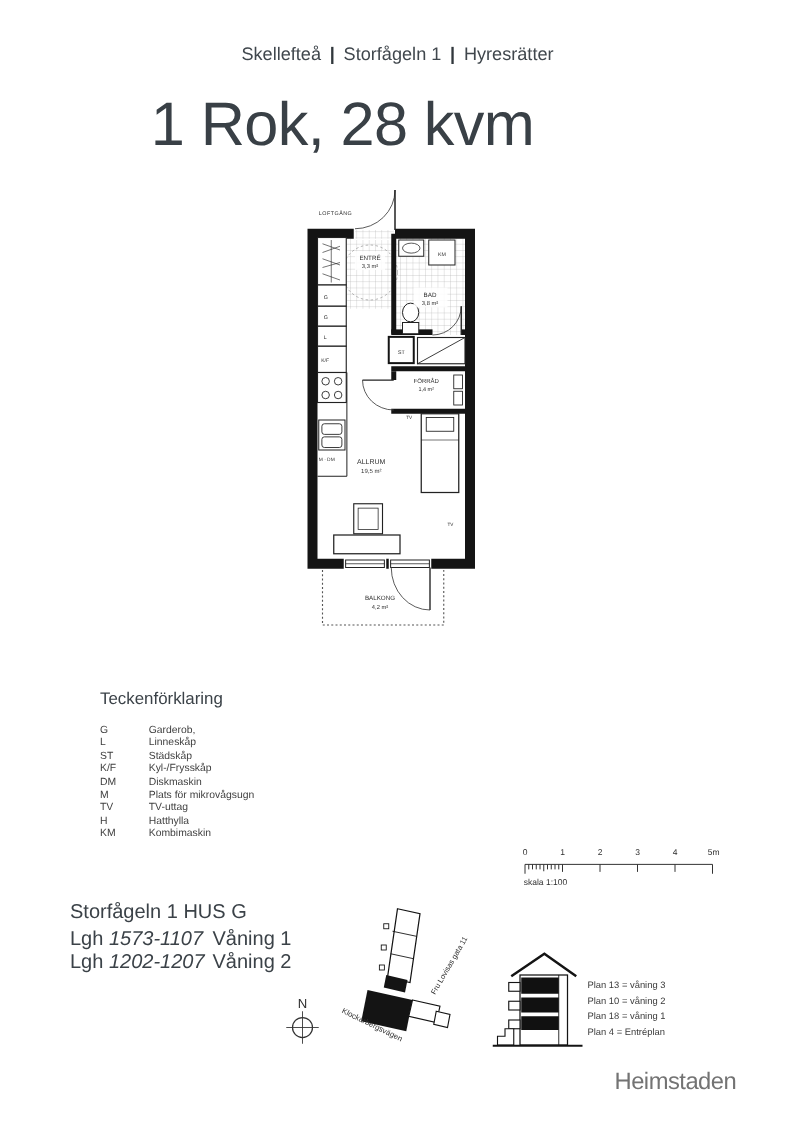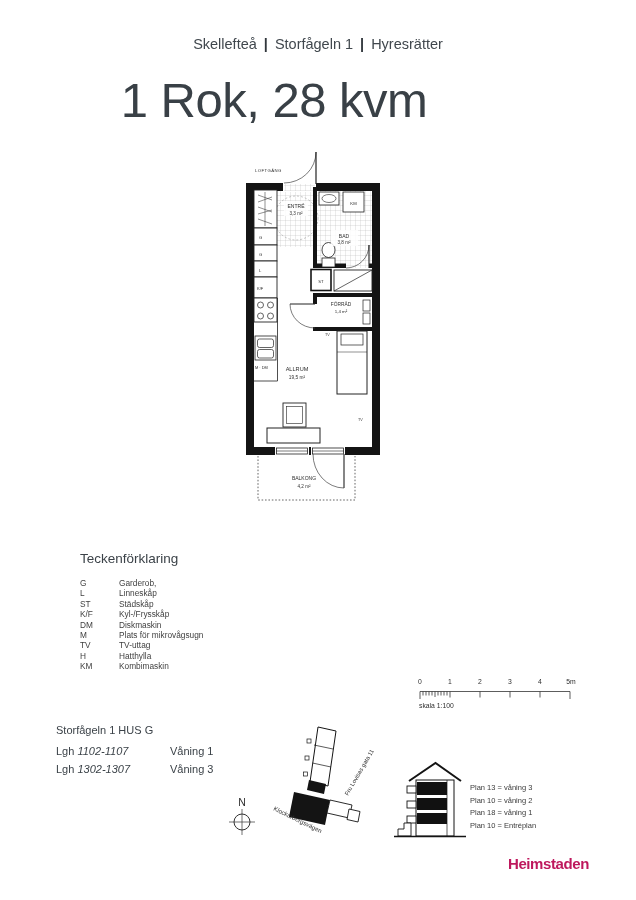--- a/index.html
+++ b/index.html
@@ -16,30 +16,30 @@
   #floorplan-svg{left:238px;top:146px;}
   #scalebar-svg{left:412px;top:674px;}
   #compass-svg{left:222px;top:790px;}
   #siteplan-svg{left:252px;top:714px;}
   #section-svg{left:394px;top:758px;}
   .legend{position:absolute;left:57px;top:551px;margin-left:23px;}
   .legend-heading{font-size:13.5px;font-weight:400;color:#3b4248;}
   .legend-rows{margin-top:12px;}
   .legend-row{font-size:8.3px;line-height:10.4px;color:#3f3f3f;}
   .legend-abbr{display:inline-block;width:39px;}
-  .building-info{position:absolute;left:56px;top:722px;font-size:11px;color:#3b4248;}
+  .building-info{position:absolute;left:56px;top:722px;font-size:16px;color:#3b4248;}
   .bi-heading{line-height:16px;margin-bottom:5px;}
   .bi-row{position:relative;line-height:17.6px;width:230px;}
   .bi-units{font-style:italic;}
   .bi-floor{position:absolute;left:114px;top:0;}
   .section-labels{position:absolute;left:470px;top:782px;}
   .section-label{font-size:7.5px;line-height:12.7px;color:#3b3b3b;white-space:nowrap;}
   .disclaimer{position:absolute;left:57px;top:860px;font-size:7.4px;font-style:italic;color:#4c4c4c;}
-  .logo{position:absolute;right:47px;top:855px;font-size:15px;font-weight:700;
-    letter-spacing:-0.4px;color:#be185d;}
+  .logo{position:absolute;right:47px;top:855px;font-size:19px;font-weight:400;
+    letter-spacing:-0.4px;color:#737373;}
   text{fill:#2f2f2f;}
 </style>
 </head>
 <body>
 
 <div class="page">
 
   <div class="breadcrumb">
     <span>Skellefteå</span><span class="sep">|</span><span>Storfågeln 1</span><span class="sep">|</span><span>Hyresrätter</span>
   </div>
@@ -234,27 +234,27 @@
       <line x1="444" y1="691.5" x2="444" y2="695.5"></line>
       <line x1="447" y1="691.5" x2="447" y2="695.5"></line>
     </g>
     <text x="419" y="708" font-size="6.8" fill="#444">skala 1:100</text>
   </svg>
 
   <div class="building-info">
     <div class="bi-heading">Storfågeln 1 HUS G</div>
     <div class="bi-row">
       <span>Lgh</span>
-      <span class="bi-units">1102-1107</span>
+      <span class="bi-units">1573-1107</span>
       <span class="bi-floor">Våning 1</span>
     </div>
     <div class="bi-row">
       <span>Lgh</span>
-      <span class="bi-units">1302-1307</span>
-      <span class="bi-floor">Våning 3</span>
+      <span class="bi-units">1202-1207</span>
+      <span class="bi-floor">Våning 2</span>
     </div>
   </div>
 
   <svg id="compass-svg" width="40" height="50" viewBox="222 790 40 50">
     <text x="242" y="806" font-size="10.5" text-anchor="middle" fill="#2c2c2c">N</text>
     <circle cx="242" cy="822" r="8" fill="none" stroke="#333" stroke-width="1"></circle>
     <line x1="229" y1="822" x2="255" y2="822" stroke="#333" stroke-width="0.7"></line>
     <line x1="242" y1="809" x2="242" y2="835" stroke="#333" stroke-width="0.7"></line>
   </svg>
 
@@ -286,18 +286,18 @@
     <rect x="407" y="801" width="9" height="7" fill="#ffffff" stroke="#141414" stroke-width="0.9"></rect>
     <rect x="407" y="816" width="9" height="7" fill="#ffffff" stroke="#141414" stroke-width="0.9"></rect>
     <path d="M398 836 V829 H404 V823 H411 V836 Z" fill="#ffffff" stroke="#141414" stroke-width="0.9"></path>
     <line x1="394" y1="836.5" x2="466" y2="836.5" stroke="#141414" stroke-width="1.6"></line>
   </svg>
 
   <div class="section-labels">
     <div class="section-label">Plan 13 = våning 3</div>
     <div class="section-label">Plan 10 = våning 2</div>
     <div class="section-label">Plan 18 = våning 1</div>
-    <div class="section-label">Plan 10 = Entréplan</div>
+    <div class="section-label">Plan 4 = Entréplan</div>
   </div>
 
   <div class="logo">Heimstaden</div>
 
 </div>
 
 </body></html>

